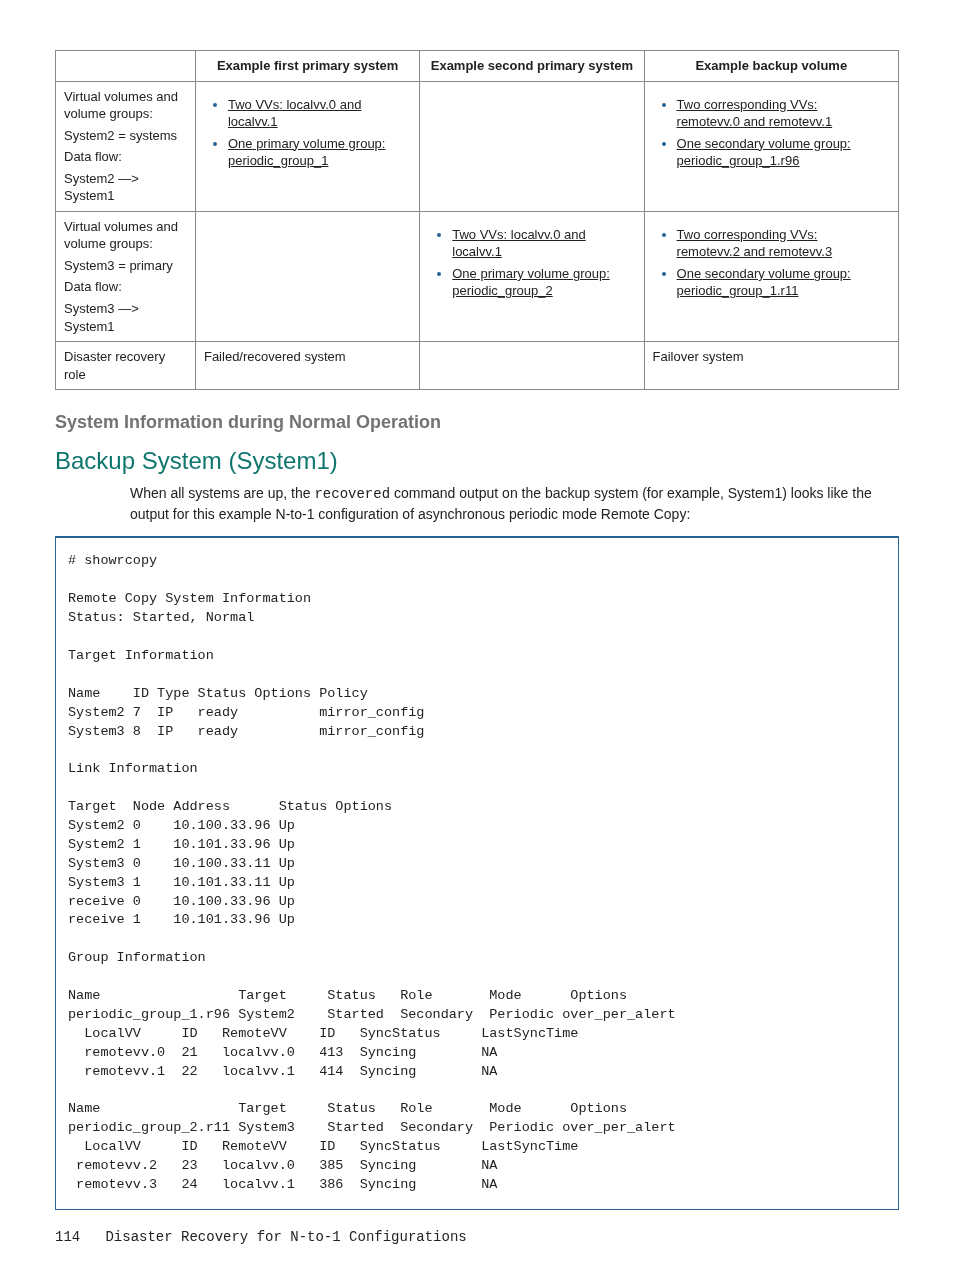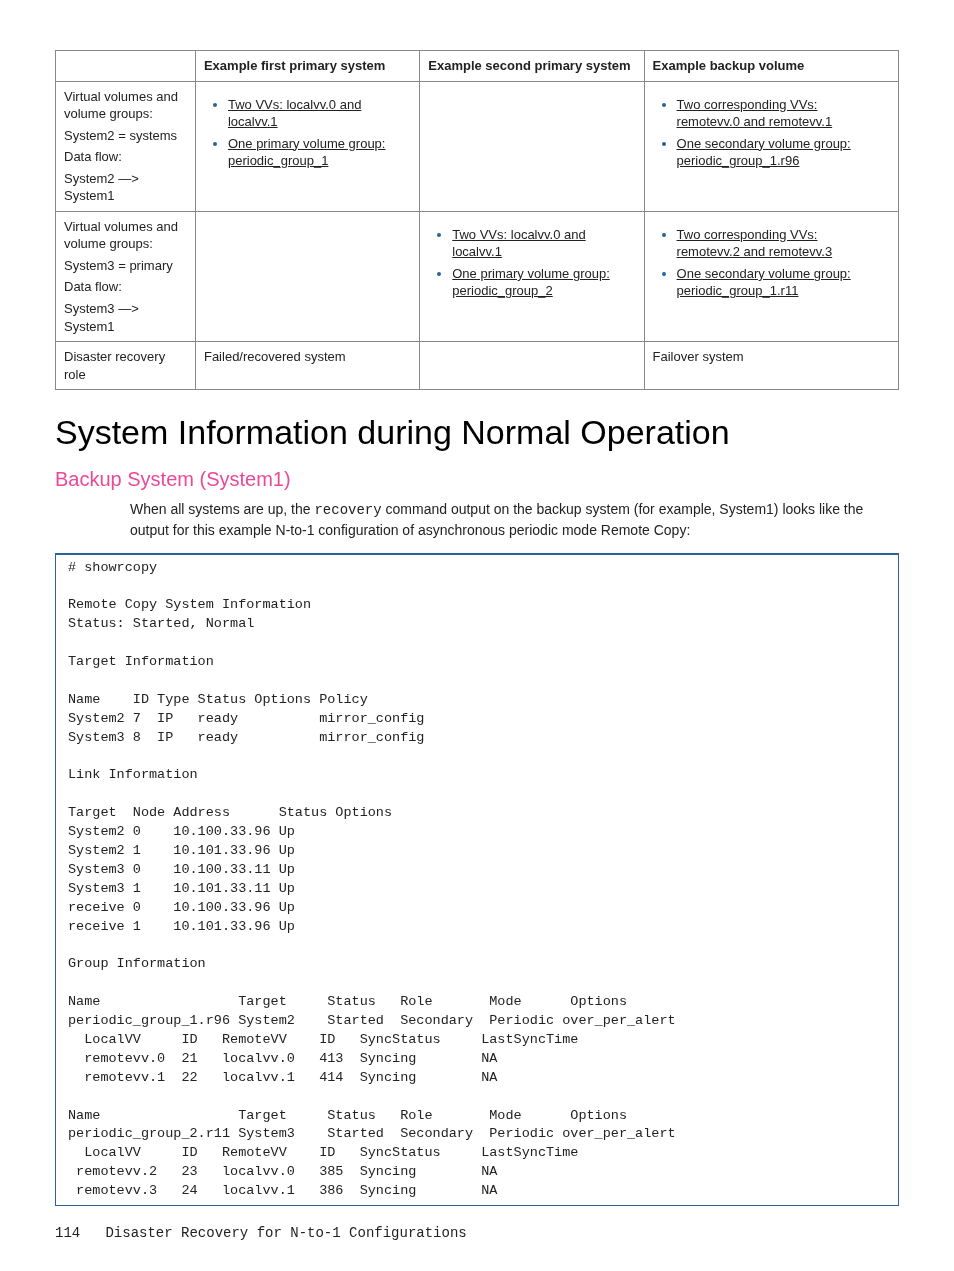--- a/index.html
+++ b/index.html
@@ -20,60 +20,61 @@
   }
   table.main th, table.main td {
     border: 1px solid #888;
     padding: 6px 8px;
     vertical-align: top;
     text-align: left;
   }
   table.main th {
     font-weight: bold;
     background: #fff;
+    text-align: center;
   }
   ul.cell-list {
     margin: 8px;
     padding-left: 16px;
     text-decoration: underline;
   }
   ul.cell-list li {
     margin-bottom: 4px;
   }
   ul.cell-list li::marker {
     color: #2a6496;
   }
   h1.sec {
-    font-weight: normal;
-    color: #000000;
-    font-size: 34px;
+    font-weight: bold;
+    color: #737373;
+    font-size: 18px;
     margin: 18px 0 8px 0;
   }
   h2.sub {
     font-weight: normal;
-    color: #ec4899;
-    font-size: 20px;
+    color: #0f766e;
+    font-size: 24px;
     margin: 10px 0 6px 0;
   }
   .bodytext {
     margin: 6px 0 12px 75px;
     font-size: 14px;
     line-height: 1.45;
   }
   .mono-inline {
     font-family: "Courier New", monospace;
     font-size: 14px;
   }
   pre.codeblock {
     font-family: "Courier New", monospace;
     font-size: 13.5px;
     line-height: 1.4;
     border: 1px solid #2a6496;
     border-top-width: 2px;
-    padding: 4px 12px;
+    padding: 14px 12px;
     margin: 6px 0 18px 0;
     white-space: pre;
     overflow: hidden;
   }
   .footer {
     font-size: 14px;
     margin-top: 16px;
     font-family: Liberation Mono, monospace;
   }
   .center { text-align: center; }
@@ -139,21 +140,21 @@
       <td></td>
       <td>Failover system</td>
     </tr>
   </tbody>
 </table>
 
 <h1 class="sec">System Information during Normal Operation</h1>
 <h2 class="sub">Backup System (System1)</h2>
 
 <p class="bodytext">
-  <span>When all systems are up, the </span><span class="mono-inline">recovery</span><span> command output on the backup system (for example, System1) looks like the output for this example N-to-1 configuration of asynchronous periodic mode Remote Copy:</span>
+  <span>When all systems are up, the </span><span class="mono-inline">recovered</span><span> command output on the backup system (for example, System1) looks like the output for this example N-to-1 configuration of asynchronous periodic mode Remote Copy:</span>
 </p>
 
 <pre class="codeblock"># showrcopy
 
 Remote Copy System Information
 Status: Started, Normal
 
 Target Information
 
 Name    ID Type Status Options Policy

